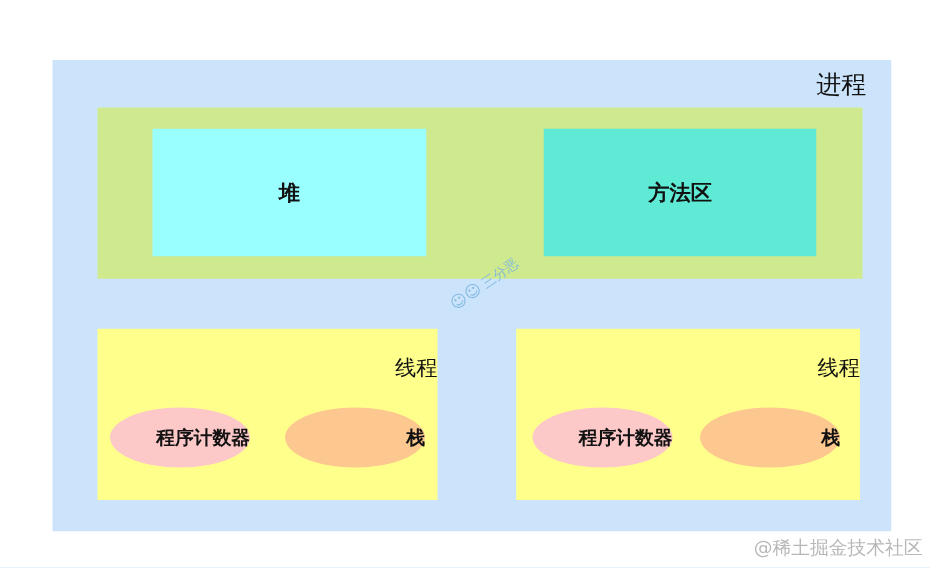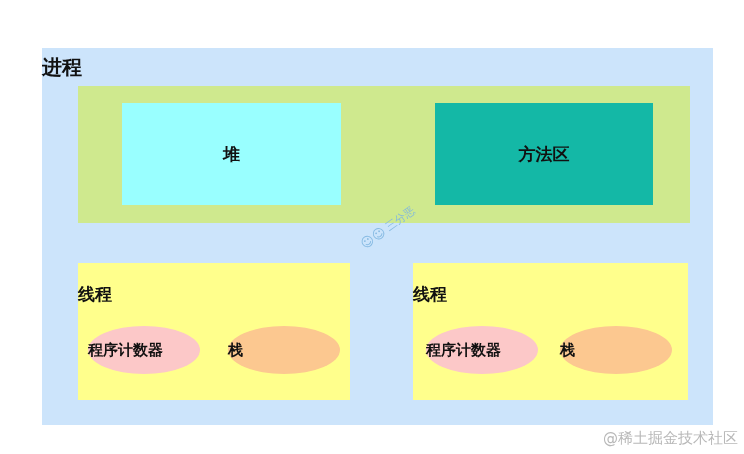--- a/index.html
+++ b/index.html
@@ -2,43 +2,43 @@
 <html><head>
   <meta charset="utf-8">
   <style>
     html, body { margin: 0; padding: 0; }
     body {
       width: 744px; height: 454px; background: #ffffff; position: relative; overflow: hidden;
       font-family: "DejaVu Serif", "Liberation Serif", serif;
     }
     .box { position: absolute; box-sizing: border-box; }
     .center-text { display: flex; align-items: center; justify-content: center; color: #111; font-weight: bold; }
-    .label { position: absolute; color: #111; font-weight: bold; text-align: left; }
-    .ellipse { position: absolute; border-radius: 50%; display: flex; align-items: center; justify-content: flex-start; color: #111; font-weight: bold; font-size: 15px; }
+    .label { position: absolute; color: #111; font-weight: normal; text-align: right; }
+    .ellipse { position: absolute; border-radius: 50%; display: flex; align-items: center; justify-content: flex-end; color: #111; font-weight: bold; font-size: 15px; }
     .watermark {
       position: absolute; right: 6px; bottom: 6px; font-size: 15px; color: #b8b8b8;
       font-family: "DejaVu Sans", "Liberation Sans", sans-serif;
       margin-left: 32px;
     }
     .wm-logo { position: absolute; left: 362px; top: 238px; transform: rotate(-35deg); transform-origin: left center; color: #7fb6e0; font-size: 11px; display: flex; align-items: center; gap: 3px; opacity: 0.9; font-family: "DejaVu Sans", sans-serif; }
   </style>
 </head>
 <body>
 
 <div class="box" style="left:42px; top:48px; width:671px; height:377px; background:#cce4fb;">
 </div>
 <div class="label" style="left:42px; top:54px; width:651px; font-size:20px;">进程</div>
 
 <div class="box" style="left:78px; top:86px; width:612px; height:137px; background:#cfe98e;"></div>
 
 <div class="box center-text" style="left:122px; top:103px; width:219px; height:102px; background:#99ffff; font-size:17px;">
   <span>堆</span>
 </div>
 
-<div class="box center-text" style="left:435px; top:103px; width:218px; height:102px; background:#14b8a6; font-size:17px;">
+<div class="box center-text" style="left:435px; top:103px; width:218px; height:102px; background:#5eead4; font-size:17px;">
   <span>方法区</span>
 </div>
 
 <div class="wm-logo">
   <span style="font-size:13px;">☺☺</span>
   <span>三分恶</span>
 </div>
 
 <div class="box" style="left:78px; top:263px; width:272px; height:137px; background:#ffff8c;">
 </div>

